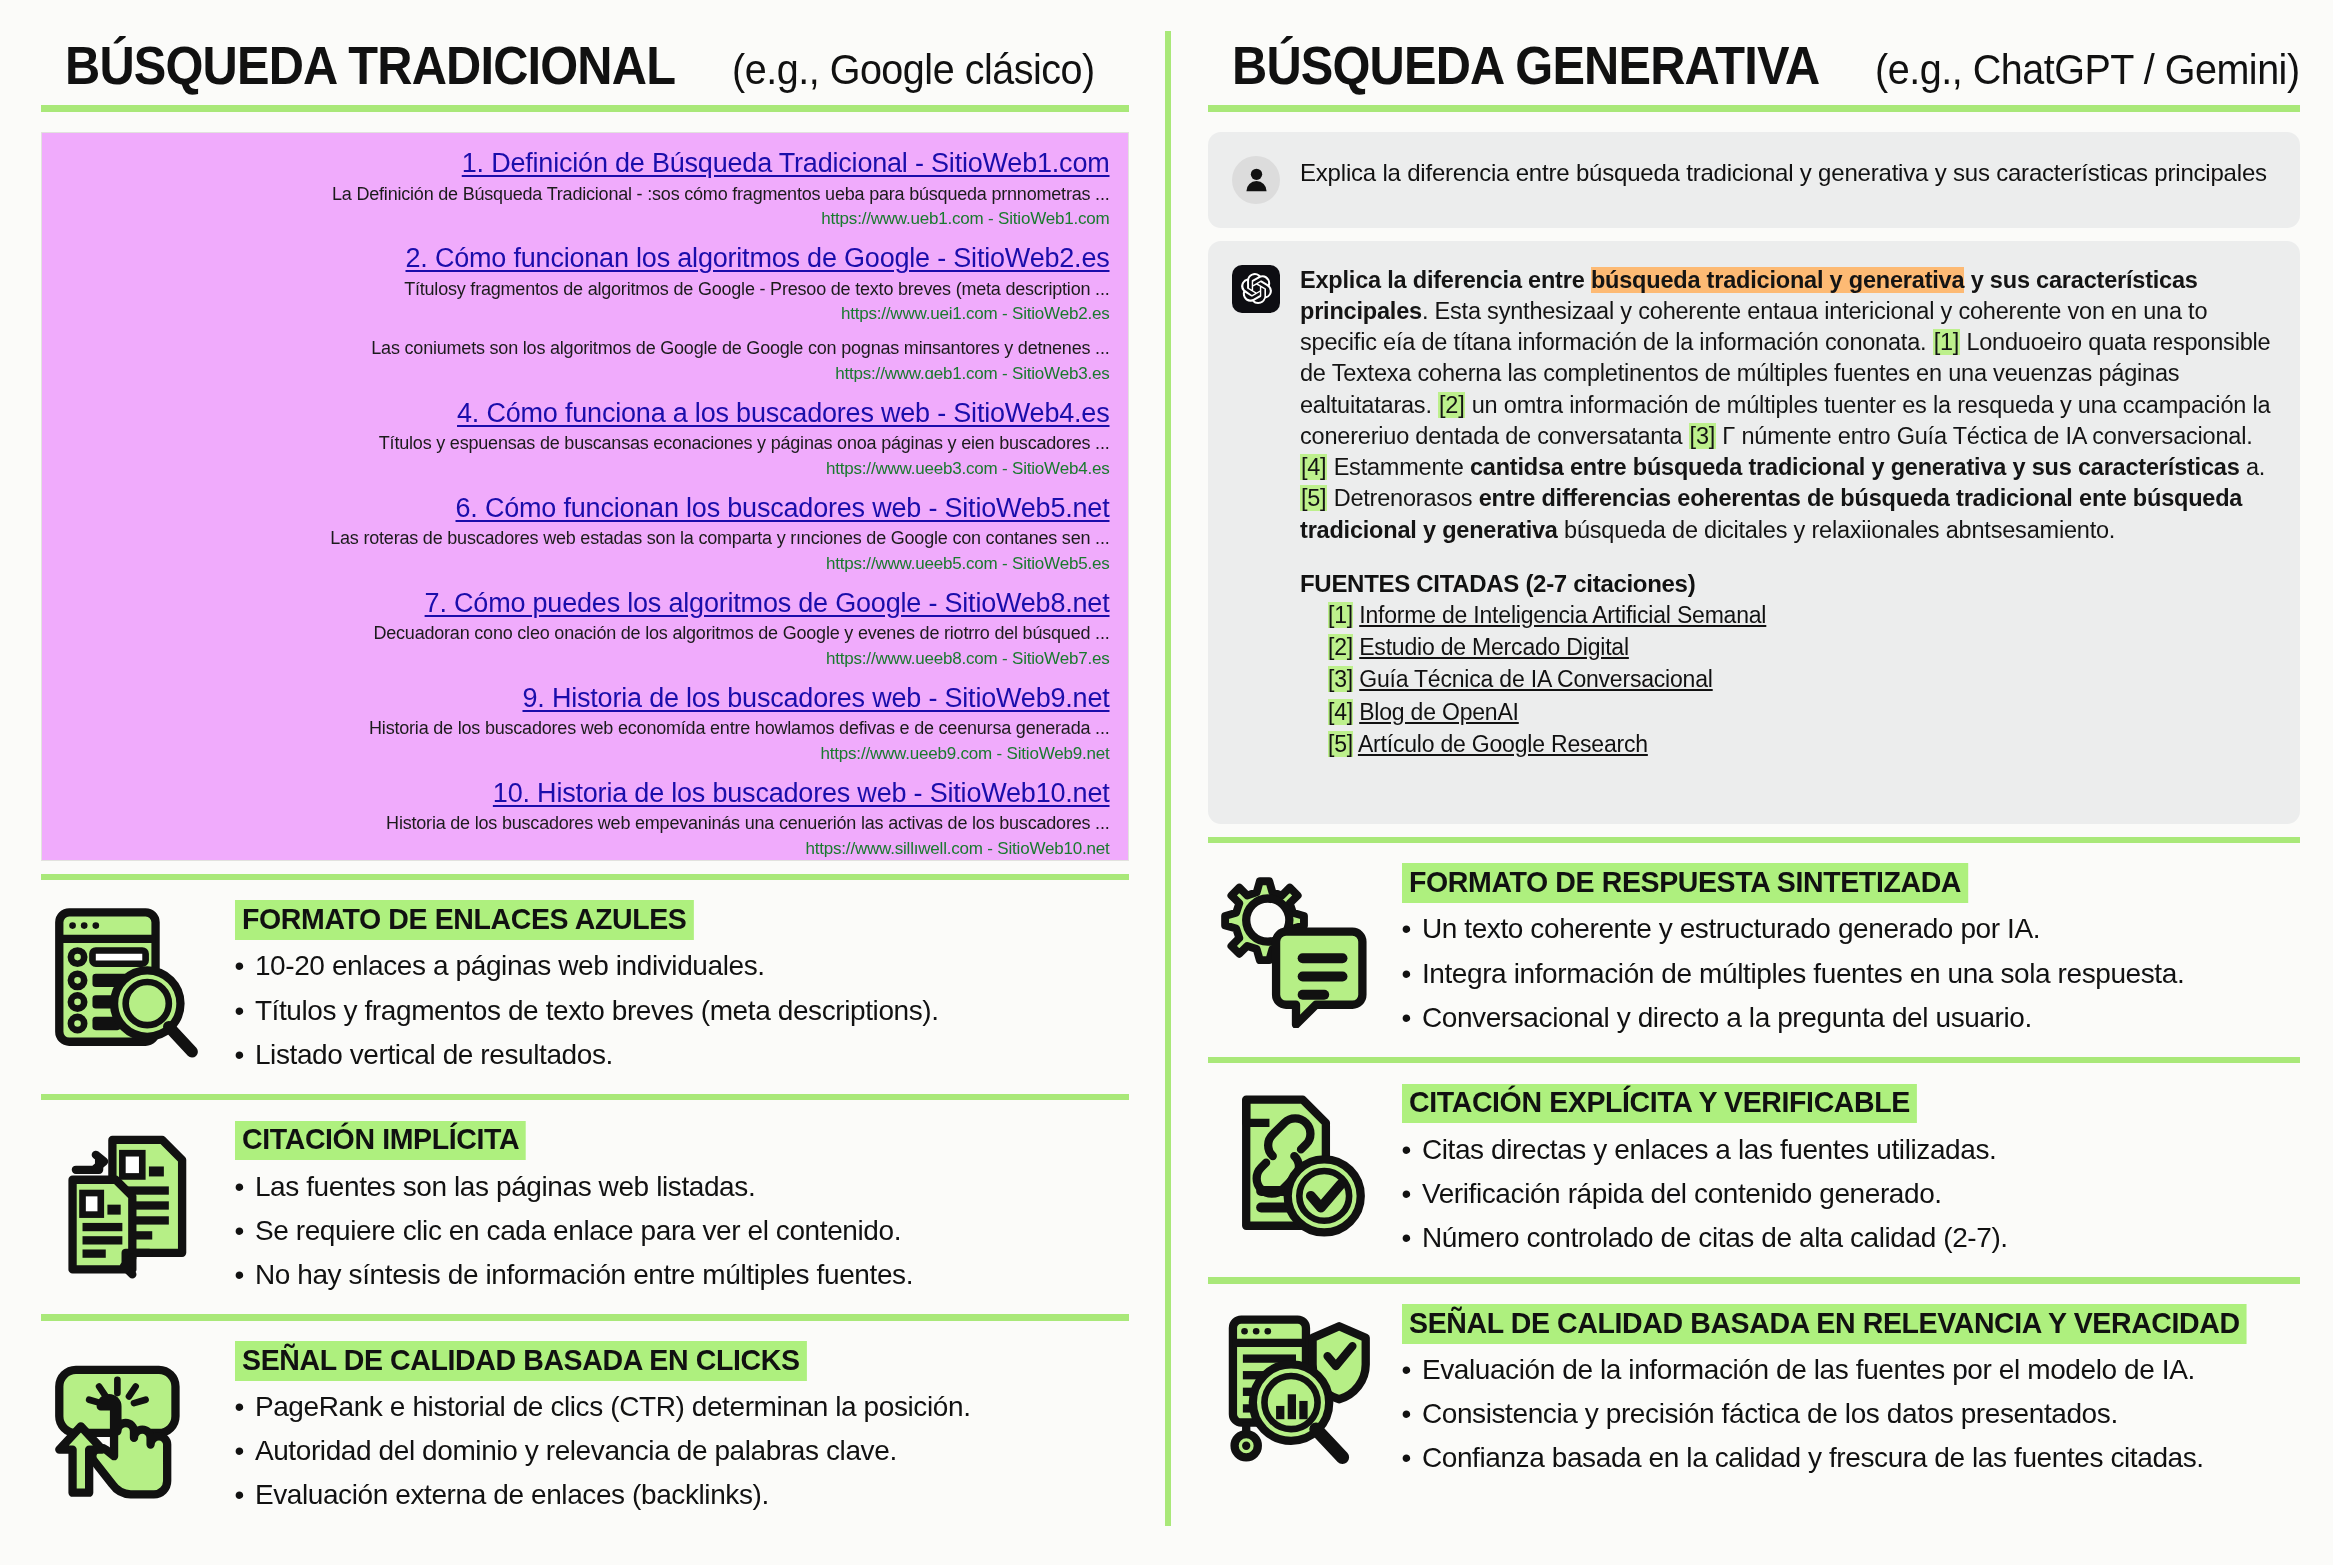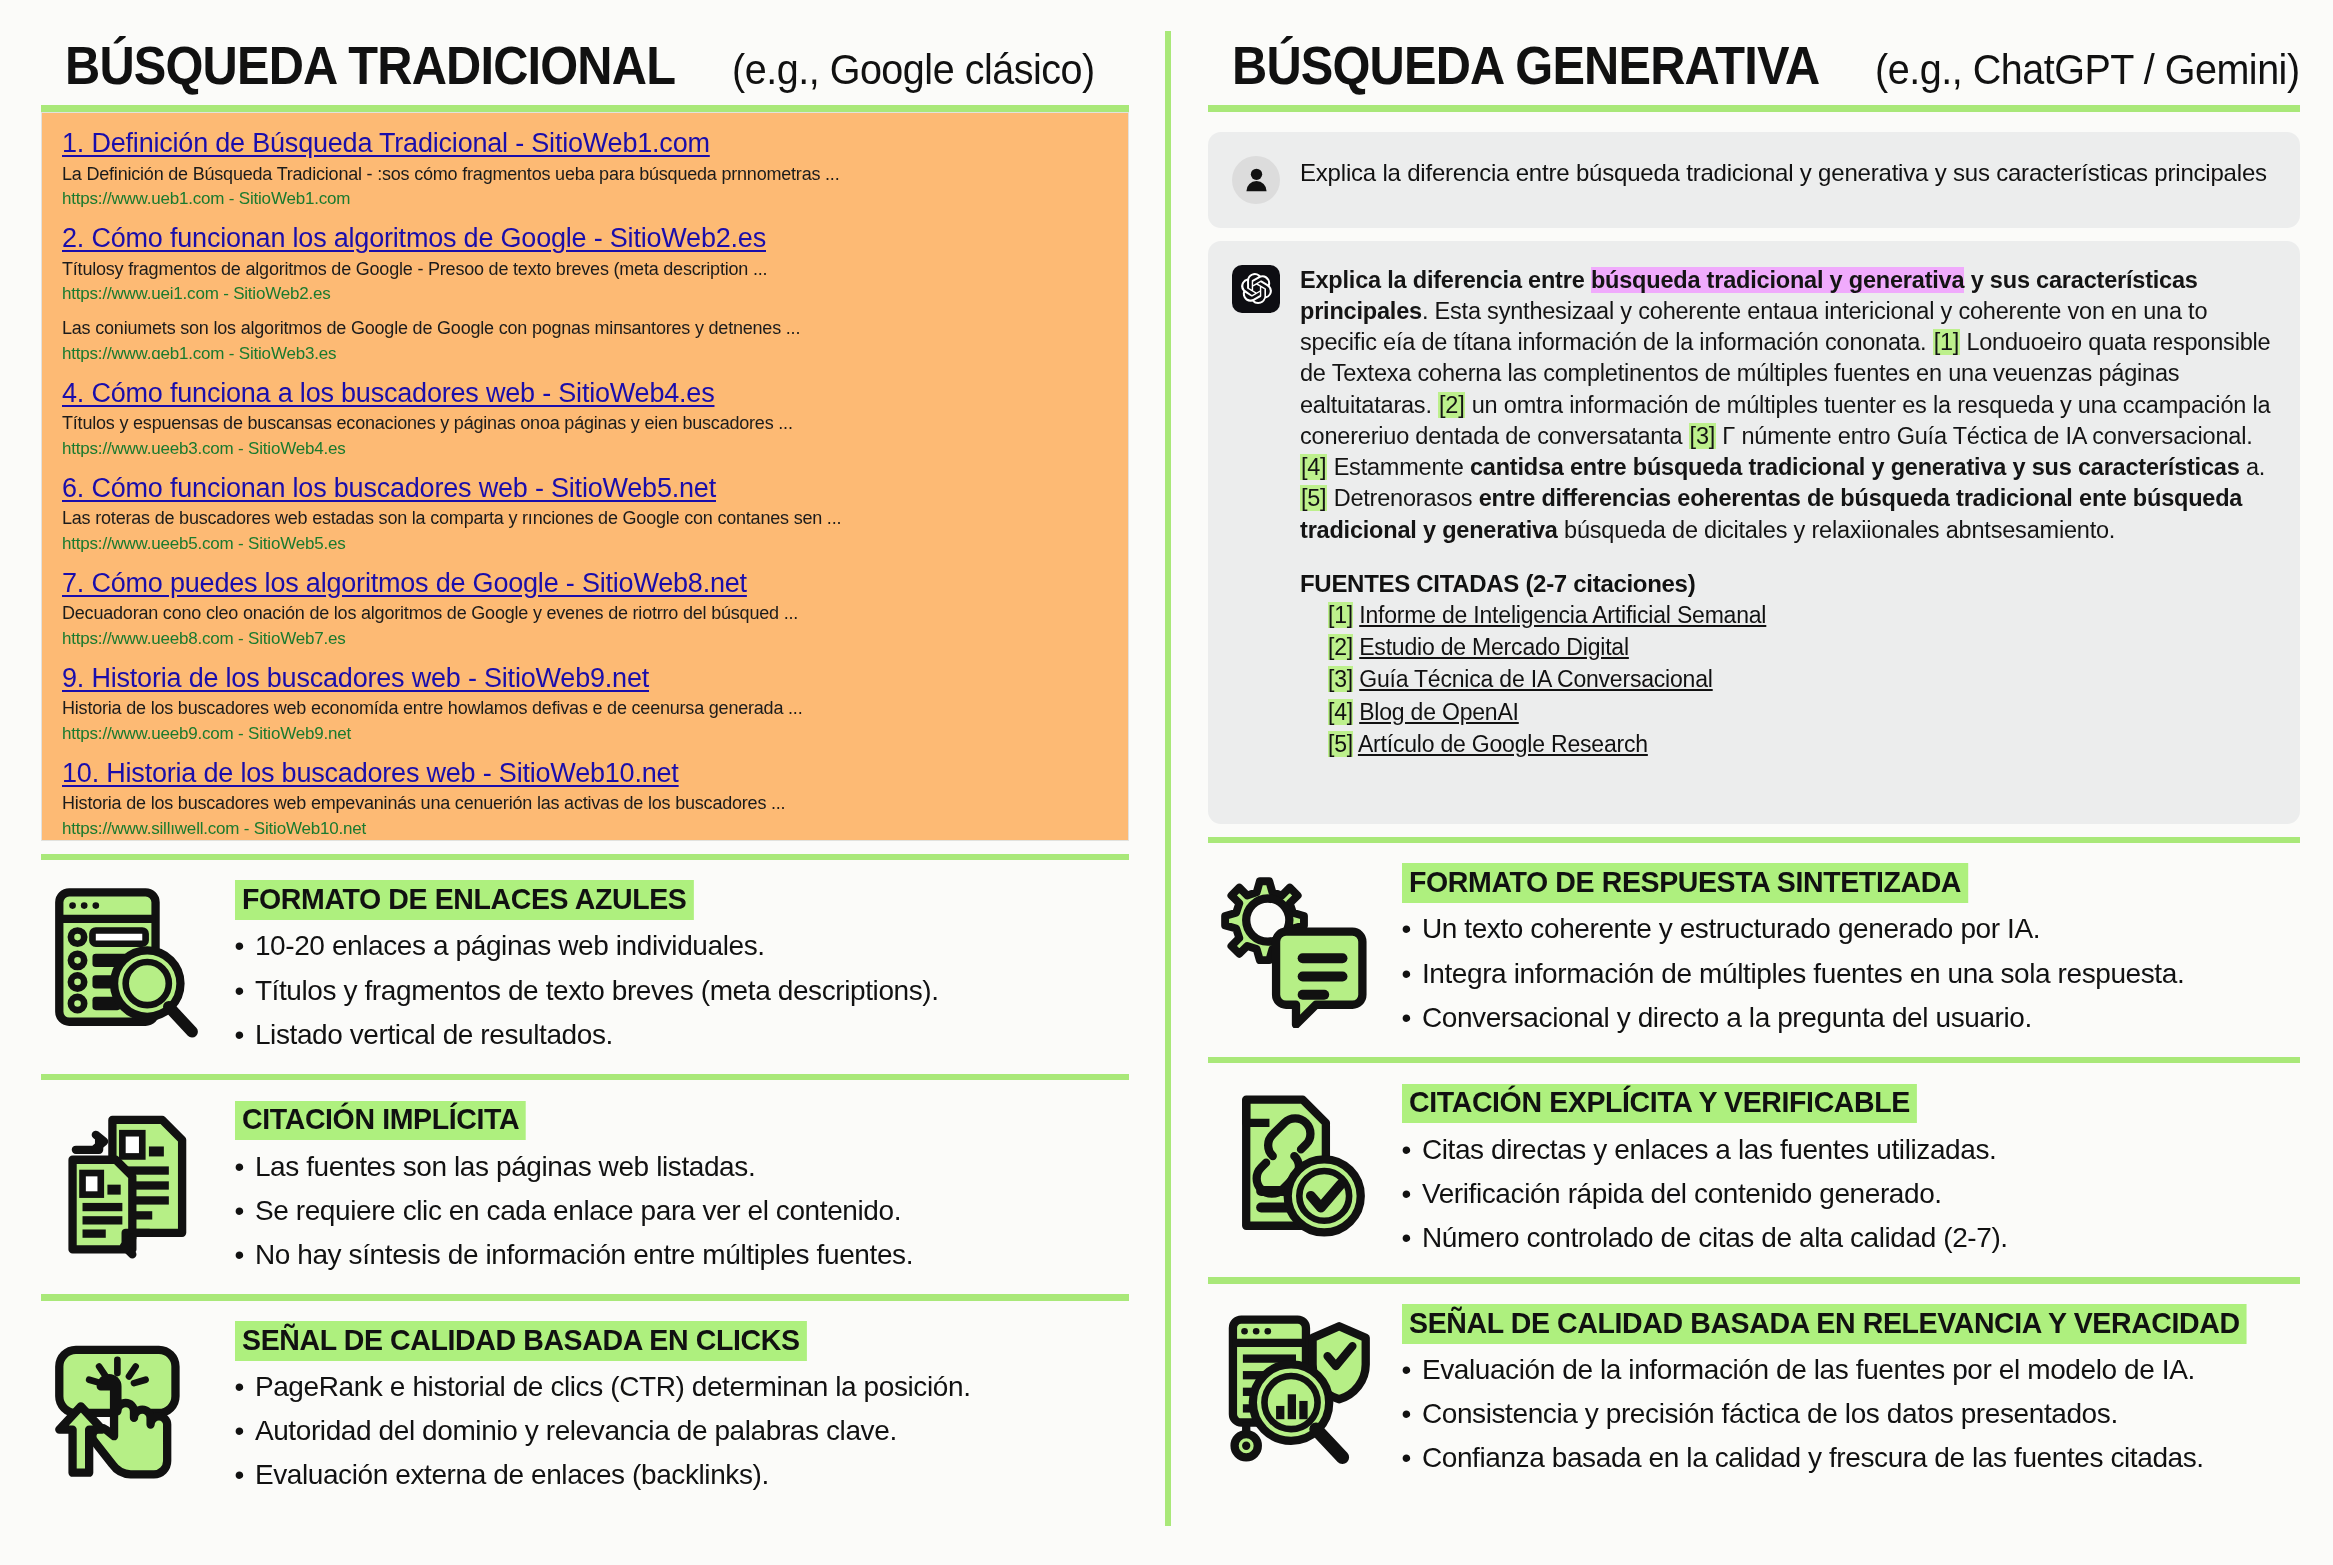--- a/index.html
+++ b/index.html
@@ -45,25 +45,27 @@
     transform:scaleX(.94);
     transform-origin:left center;
   }
   .head-rule{
     margin-top:13px;height:6.5px;background:#a9e879;width:100%;
   }
   .col-right .head-rule{background:#a9e879;}
 
   
   .serp{
+    margin-top:20px;
     border:1.8px solid #e2e2de;
-    background:#fdba74;
+    background:#f0abfc;
     padding:14.8px 18.5px 13px 20px;
     box-sizing:border-box;
     height:729px;
+    text-align:right;
   }
   .result{margin-bottom:12px;}
   .result:last-child{margin-bottom:0;}
   .r-title{
     color:#1a0dab;
     font-size:27px;
     text-decoration:underline;
     text-underline-offset:2.8px;
     line-height:1.22;
     letter-spacing:-0.2px;
@@ -118,21 +120,21 @@
   .ai-logo{
     width:48px;height:48px;border-radius:10px;
     background:#0d0d12;flex:0 0 48px;
     display:flex;align-items:center;justify-content:center;
   }
   .ai-body{flex:1;}
   .ai-para{
     font-size:23.5px;line-height:1.33;color:#141414;letter-spacing:-0.2px;
   }
   .ai-para b{font-weight:bold;}
-  .hl{background:#f0abfc;}
+  .hl{background:#fdba74;}
   .cite{background:#bdf08c;padding:0 0.9px;}
   .sources-title{
     font-weight:bold;font-size:24px;margin-top:24px;letter-spacing:-0.3px;
   }
   .source-row{
     font-size:23px;line-height:1.33;margin-top:1.8px;letter-spacing:-0.2px;padding-left:28px;
   }
   .source-row .num{background:#bdf08c;}
   .source-row .nm{text-decoration:underline;text-underline-offset:1.8px;}
 

